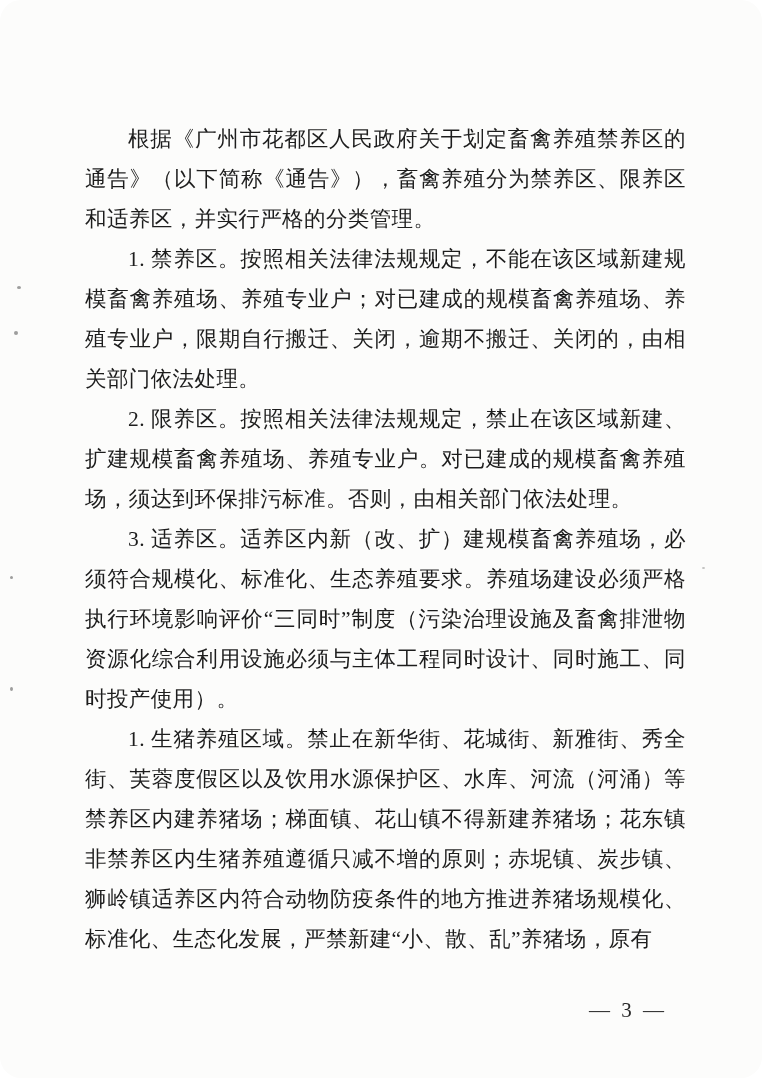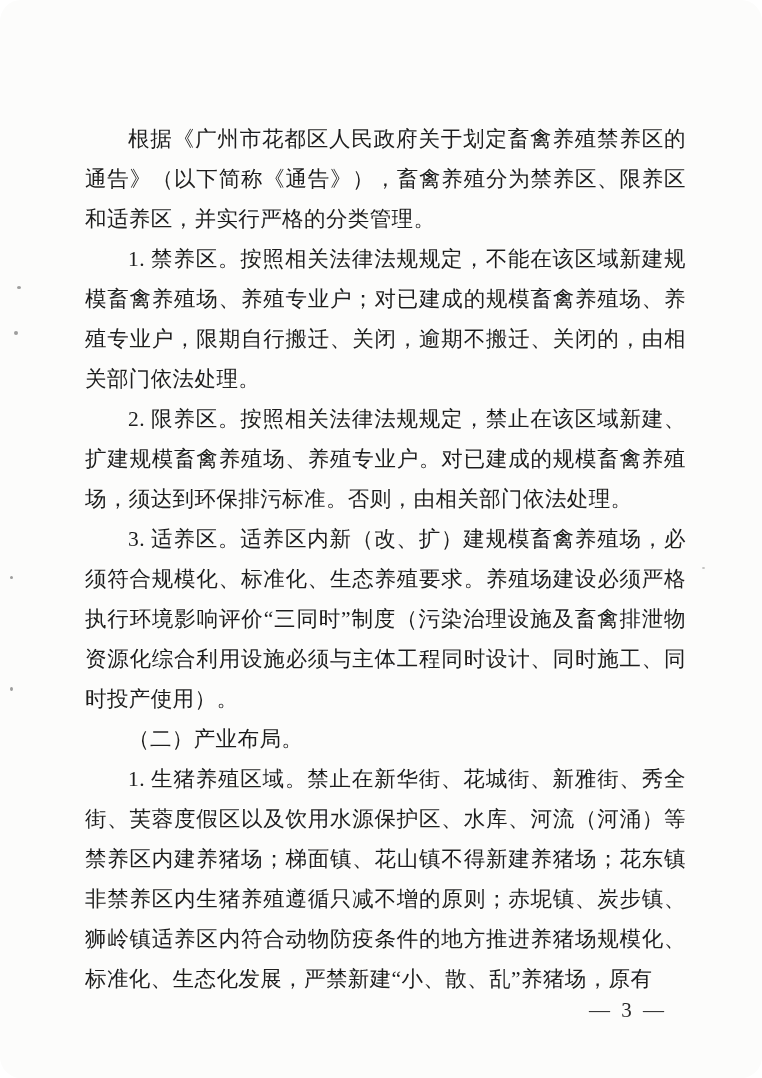--- a/index.html
+++ b/index.html
@@ -60,21 +60,20 @@
 </head>
 <body>
 
 <div class="page">
 
   <div class="content">
     <p class="para">根据《广州市花都区人民政府关于划定畜禽养殖禁养区的通告》（以下简称《通告》），畜禽养殖分为禁养区、限养区和适养区，并实行严格的分类管理。</p>
     <p class="para">1. 禁养区。按照相关法律法规规定，不能在该区域新建规模畜禽养殖场、养殖专业户；对已建成的规模畜禽养殖场、养殖专业户，限期自行搬迁、关闭，逾期不搬迁、关闭的，由相关部门依法处理。</p>
     <p class="para">2. 限养区。按照相关法律法规规定，禁止在该区域新建、扩建规模畜禽养殖场、养殖专业户。对已建成的规模畜禽养殖场，须达到环保排污标准。否则，由相关部门依法处理。</p>
     <p class="para">3. 适养区。适养区内新（改、扩）建规模畜禽养殖场，必须符合规模化、标准化、生态养殖要求。养殖场建设必须严格执行环境影响评价“三同时”制度（污染治理设施及畜禽排泄物资源化综合利用设施必须与主体工程同时设计、同时施工、同时投产使用）。</p>
-    <p class="para">（二）产业布局。</p>
     <p class="para">1. 生猪养殖区域。禁止在新华街、花城街、新雅街、秀全街、芙蓉度假区以及饮用水源保护区、水库、河流（河涌）等禁养区内建养猪场；梯面镇、花山镇不得新建养猪场；花东镇非禁养区内生猪养殖遵循只减不增的原则；赤坭镇、炭步镇、狮岭镇适养区内符合动物防疫条件的地方推进养猪场规模化、标准化、生态化发展，严禁新建“小、散、乱”养猪场，原有</p>
   </div>
 
   <div class="page-number">— 3 —</div>
 
   <span class="speckle s1"></span>
   <span class="speckle s2"></span>
   <span class="speckle s3"></span>
   <span class="speckle s4"></span>
   <span class="speckle s5"></span>

